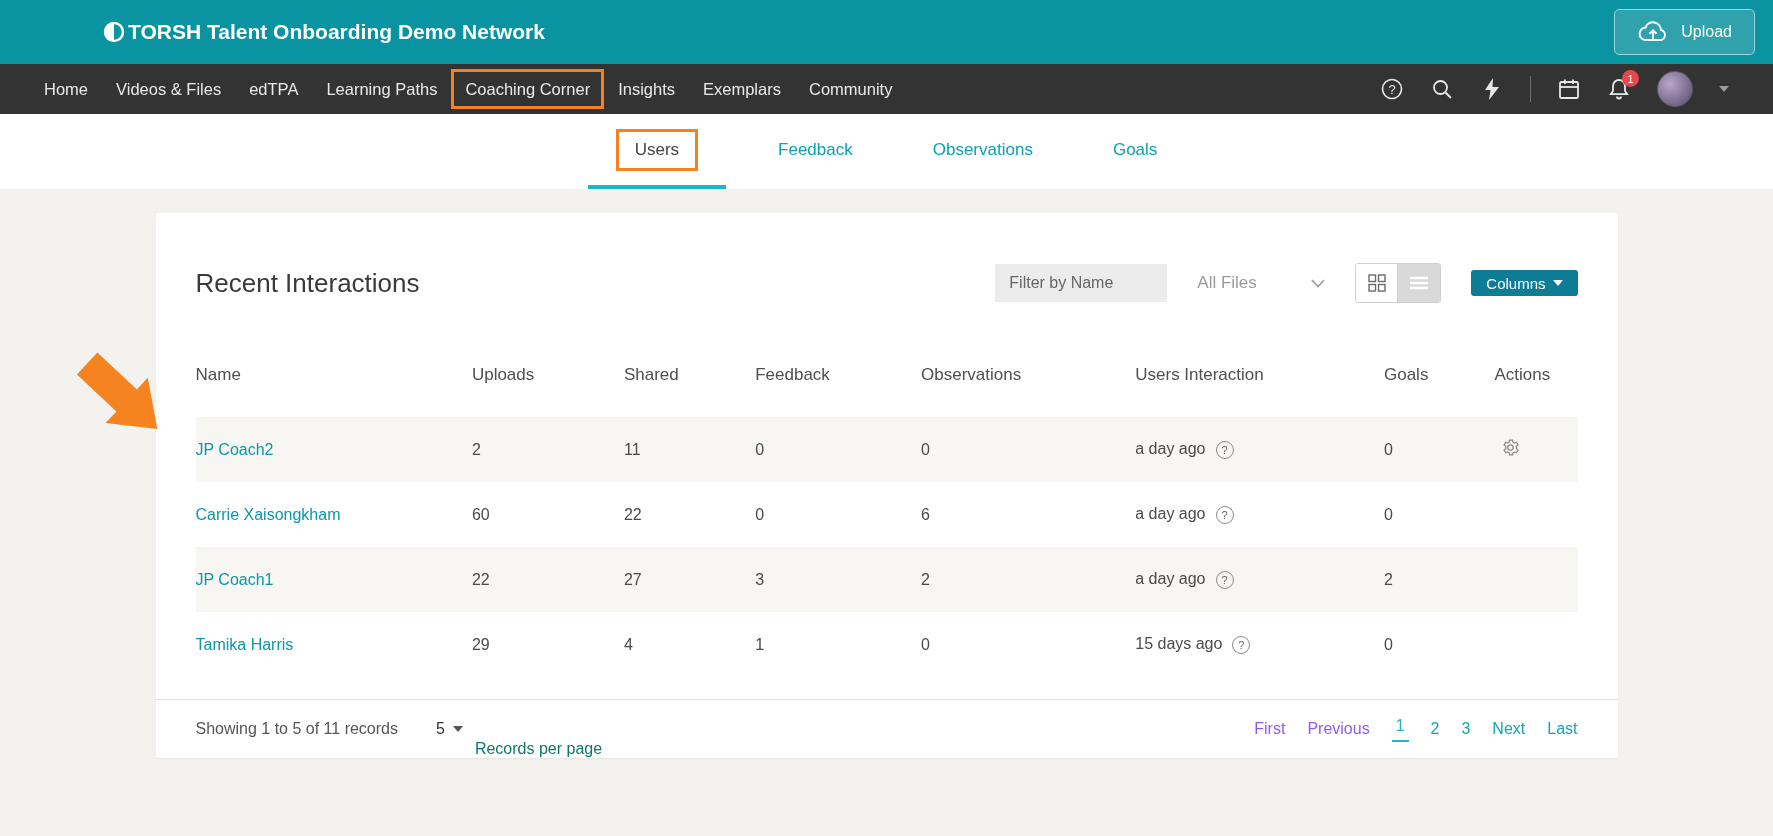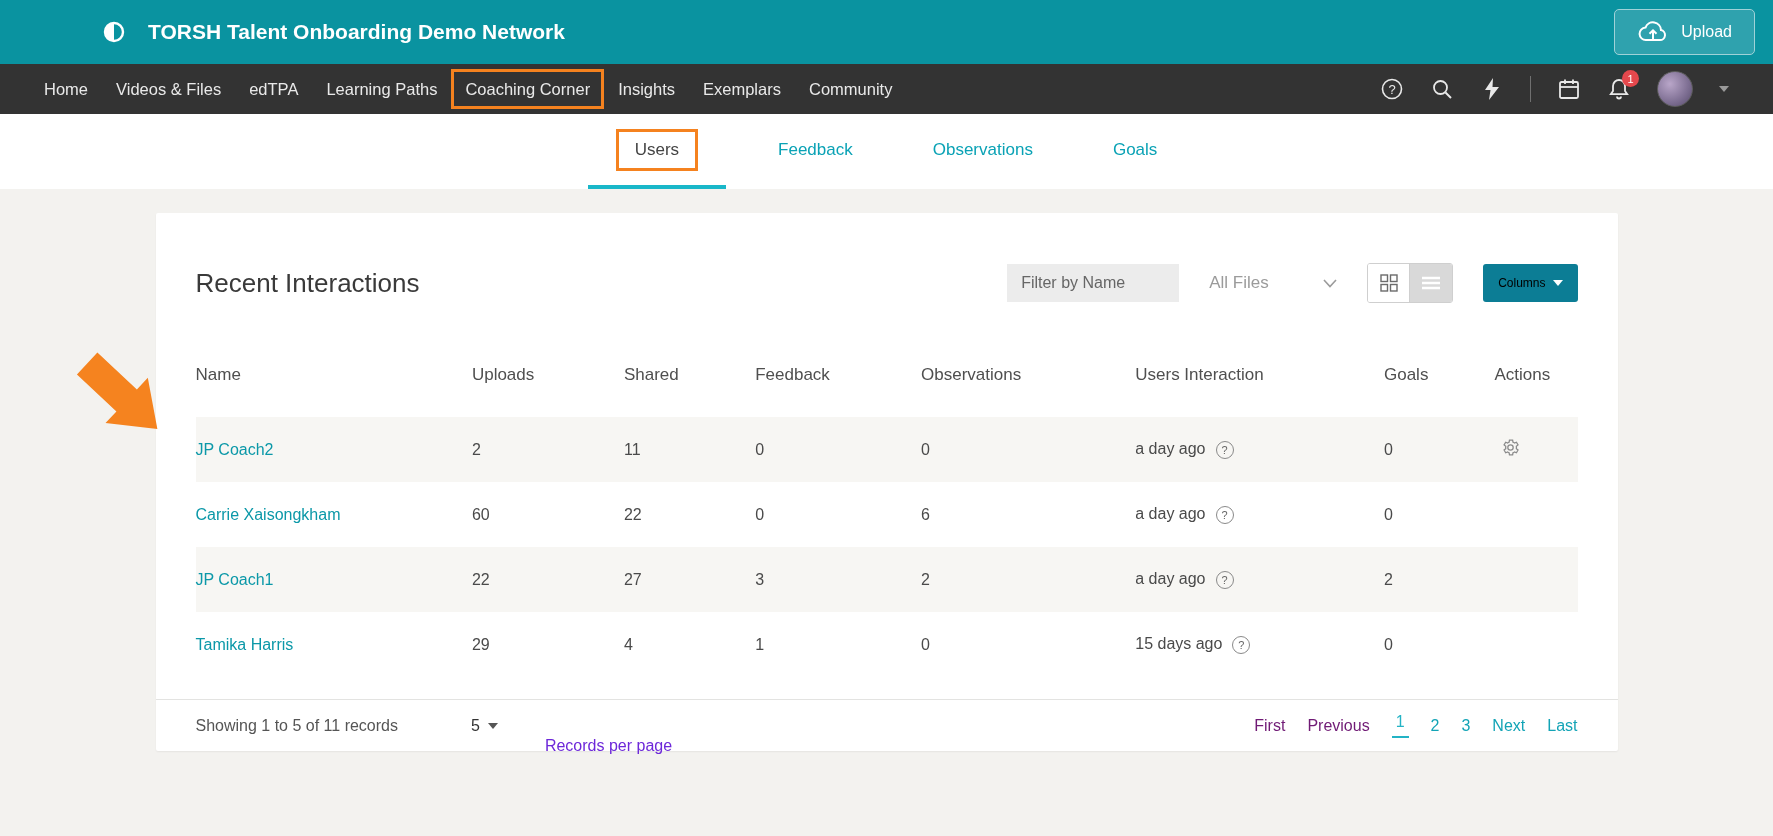--- a/index.html
+++ b/index.html
@@ -2,21 +2,21 @@
 <html><head>
 <meta charset="utf-8">
 <style>
   * { margin:0; padding:0; box-sizing:border-box; }
   html,body { width:1773px; height:836px; overflow:hidden; }
   body { font-family:"Liberation Sans", sans-serif; background:#f3f2ef; position:relative; }
 
   
   .topbar { height:64px; background:#0a93a0; display:flex; align-items:center; padding:0 20px 0 42px; position:relative; }
   .app-title { color:#fff; font-size:22px; font-weight:bold; letter-spacing:.2px; }
-  .network { display:flex; align-items:center; margin-left:60px; gap:22px; }
+  .network { display:flex; align-items:center; margin-left:60px; gap:2px; }
   .network-name { color:#fff; font-size:21px; font-weight:bold; }
   .upload-btn { position:absolute; right:18px; top:9px; height:46px; padding:0 22px; display:flex; align-items:center; gap:12px;
     background:#2fa2ae; border:1px solid #9fd2d8; border-radius:5px; color:#fff; font-size:16px; cursor:pointer; }
 
   
   .navbar { height:50px; background:#333333; display:flex; align-items:center; padding:0 30px; color:#e9e9e9; }
   .nav-items { display:flex; align-items:center; height:100%; }
   .nav-item { padding:0 14px; font-size:16.5px; height:100%; display:flex; align-items:center; cursor:pointer; white-space:nowrap; }
   .nav-item.annotated { border:3px solid #f5821f; height:40px; padding:0 11px; }
   .nav-right { margin-left:auto; display:flex; align-items:center; gap:26px; padding-right:14px; }
@@ -39,42 +39,42 @@
   .card-header { display:flex; align-items:center; padding-top:50px; }
   .page-title { font-size:26px; color:#3a3a3a; font-weight:400; }
   .controls { margin-left:auto; display:flex; align-items:center; gap:30px; }
   .filter-input { width:172px; height:38px; background:#ececec; border:none; padding:0 14px; font-size:16px; color:#444; font-family:"Liberation Sans",sans-serif; }
   .filter-input::placeholder { color:#666; }
   .roles-select { width:128px; display:flex; align-items:center; justify-content:space-between; color:#9b9b9b; font-size:17px; cursor:pointer; }
   .view-toggle { display:flex; border:1px solid #cfcfcf; border-radius:3px; overflow:hidden; }
   .view-btn { width:42px; height:38px; display:flex; align-items:center; justify-content:center; cursor:pointer; }
   .view-btn.grid { background:#fff; border-right:1px solid #cfcfcf; }
   .view-btn.list { background:#d9d9d9; }
-  .columns-btn { height:38px; background:#0c7d95; color:#000000; border:none; border-radius:3px; padding:0 15px; font-size:12px;
+  .columns-btn { height:26px; background:#0c7d95; color:#ffffff; border:none; border-radius:3px; padding:0 15px; font-size:15px;
     display:flex; align-items:center; gap:7px; cursor:pointer; font-family:"Liberation Sans",sans-serif; }
   .caret-sm { width:0; height:0; border-left:5px solid transparent; border-right:5px solid transparent; border-top:6px solid #fff; }
 
   
   table { width:100%; border-collapse:collapse; margin-top:52px; }
   th { text-align:left; font-weight:400; color:#4f4f4f; font-size:17px; padding:10px 0 32px 0; }
   td { font-size:16px; color:#4a4a4a; height:65px; padding:0; }
   tbody tr:nth-child(odd) { background:#f7f6f3; }
   .name-link { color:#0b98a8; cursor:pointer; text-decoration:none; }
   .q-icon { display:inline-flex; width:18px; height:18px; border:1px solid #8a8a8a; border-radius:50%; align-items:center; justify-content:center;
     font-size:11px; color:#666; margin-left:10px; vertical-align:middle; cursor:pointer; }
   .gear-btn { background:none; border:none; cursor:pointer; padding:0; margin-left:6px; }
 
   
-  .card-footer { border-top:1px solid #e3e3e1; margin:22px -40px 0; padding:4px 40px; height:52px; display:flex; align-items:center; font-size:16px; color:#555;gap:35px; }
+  .card-footer { border-top:1px solid #e3e3e1; margin:22px -40px 0; padding:4px 40px; height:59px; display:flex; align-items:center; font-size:16px; color:#555; }
   .per-page { display:flex; align-items:center; gap:8px; margin-left:38px; cursor:pointer; color:#333; }
   .caret-dk { width:0; height:0; border-left:5px solid transparent; border-right:5px solid transparent; border-top:6px solid #555; }
-  .per-page-label { margin-left:12px; color:#6d28d9;margin-top:40px; }
+  .per-page-label { margin-left:12px; color:#0f766e;margin-top:40px; }
   .pagination { margin-left:auto; display:flex; align-items:center; gap:22px; }
   .page-link { color:#13a4b6; cursor:pointer; font-size:16px; }
-  .page-link.disabled { color:#701a75; }
+  .page-link.disabled { color:#8b5cf6; }
   .page-link.active { color:#23b3c5; border-bottom:2px solid #23b3c5; padding:0 4px 5px; }
 
   
   .arrow-annotation { position:absolute; left:66px; top:340px; pointer-events:none; }
 </style>
 </head>
 <body>
 
 <div class="topbar">
   <div class="network">

